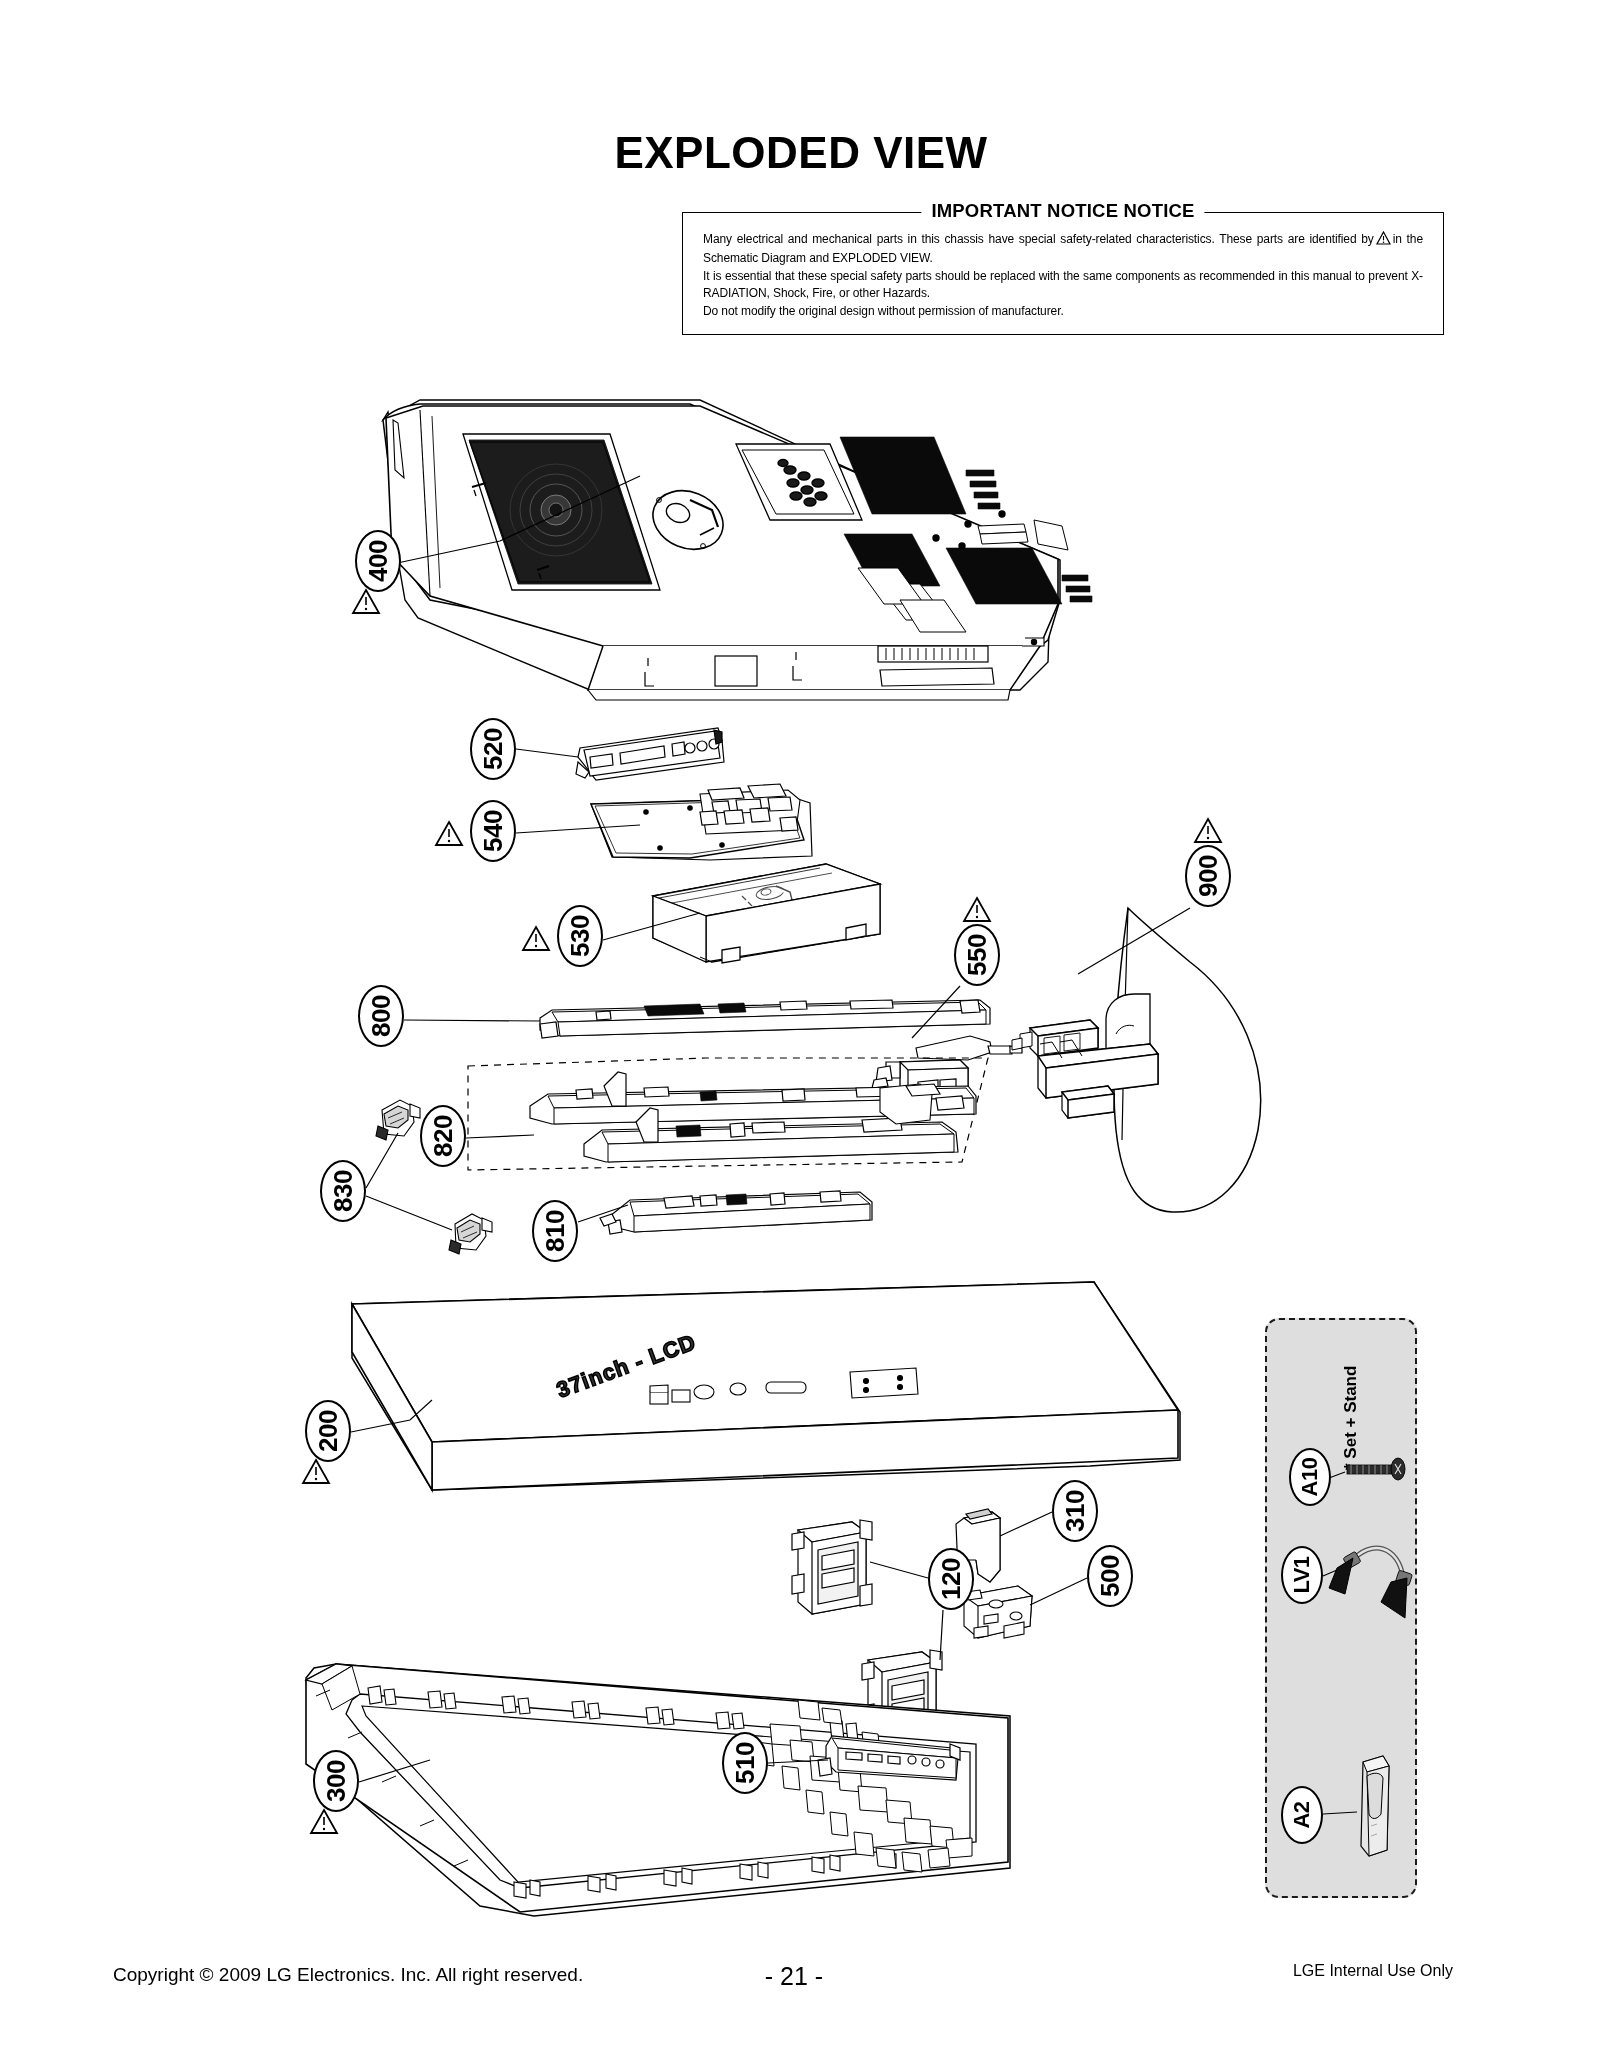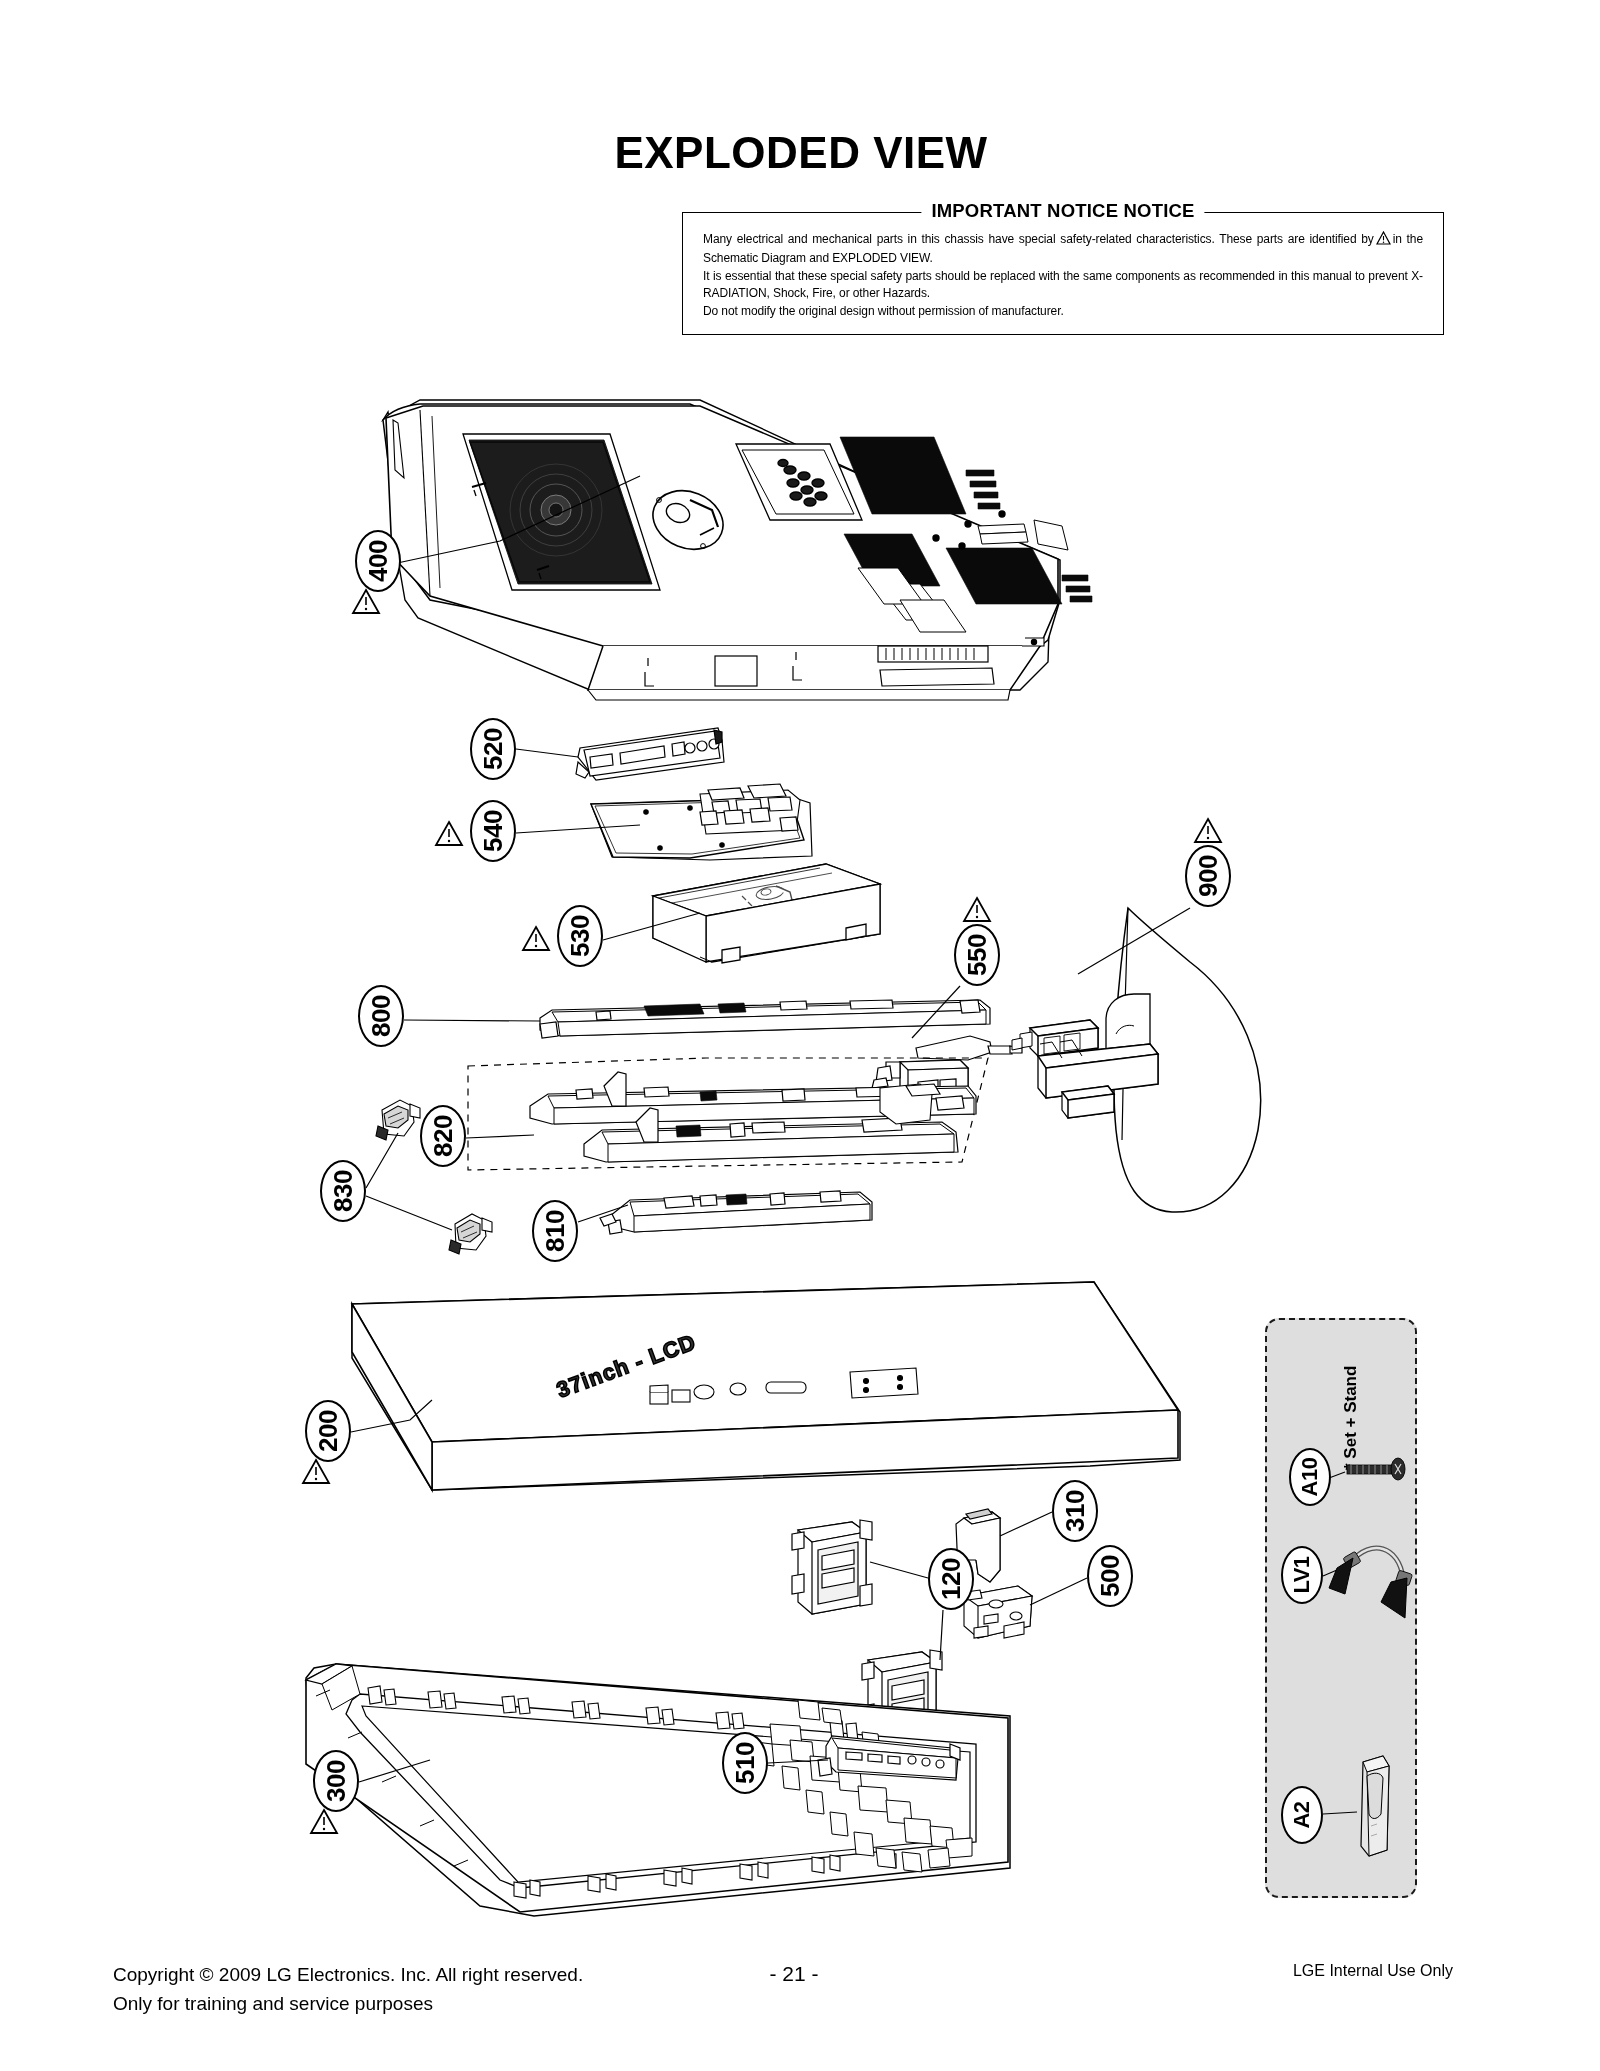--- a/index.html
+++ b/index.html
@@ -128,21 +128,21 @@
   #footer-left {
     position: absolute;
     left: 113px; top: 0;
     font-size: 19px;
     line-height: 1.55;
   }
   #footer-center {
     position: absolute;
     left: 0; right: 0; top: 2px;
     text-align: center;
-    font-size: 21px;
+    font-size: 25px;
   }
   #footer-right {
     position: absolute;
     right: 135px; top: 2px;
     font-size: 16px;
     margin-left: 20px;
   }
   .fl-line { display: block; }
   .dash { stroke: #000; stroke-width: 1.2; fill: none; stroke-dasharray: 7 6; }
   .fillblack { fill: #0a0a0a; stroke: #0a0a0a; stroke-width: 0.6; }
@@ -745,17 +745,16 @@
       <path d="M104 116 L110 114" stroke="#aaa" stroke-width="1"></path>
       <path d="M104 126 L110 124" stroke="#aaa" stroke-width="1"></path>
     </svg>
   </div>
 
 </div>
 
 <div id="footer">
   <div id="footer-left">
     <span class="fl-line">Copyright © 2009 LG Electronics. Inc. All right reserved.</span>
-    <span class="fl-line">Only for training and service purposes</span>
   </div>
   <div id="footer-center">- 21 -</div>
   <div id="footer-right">LGE Internal Use Only</div>
 </div>
 
 </body></html>

